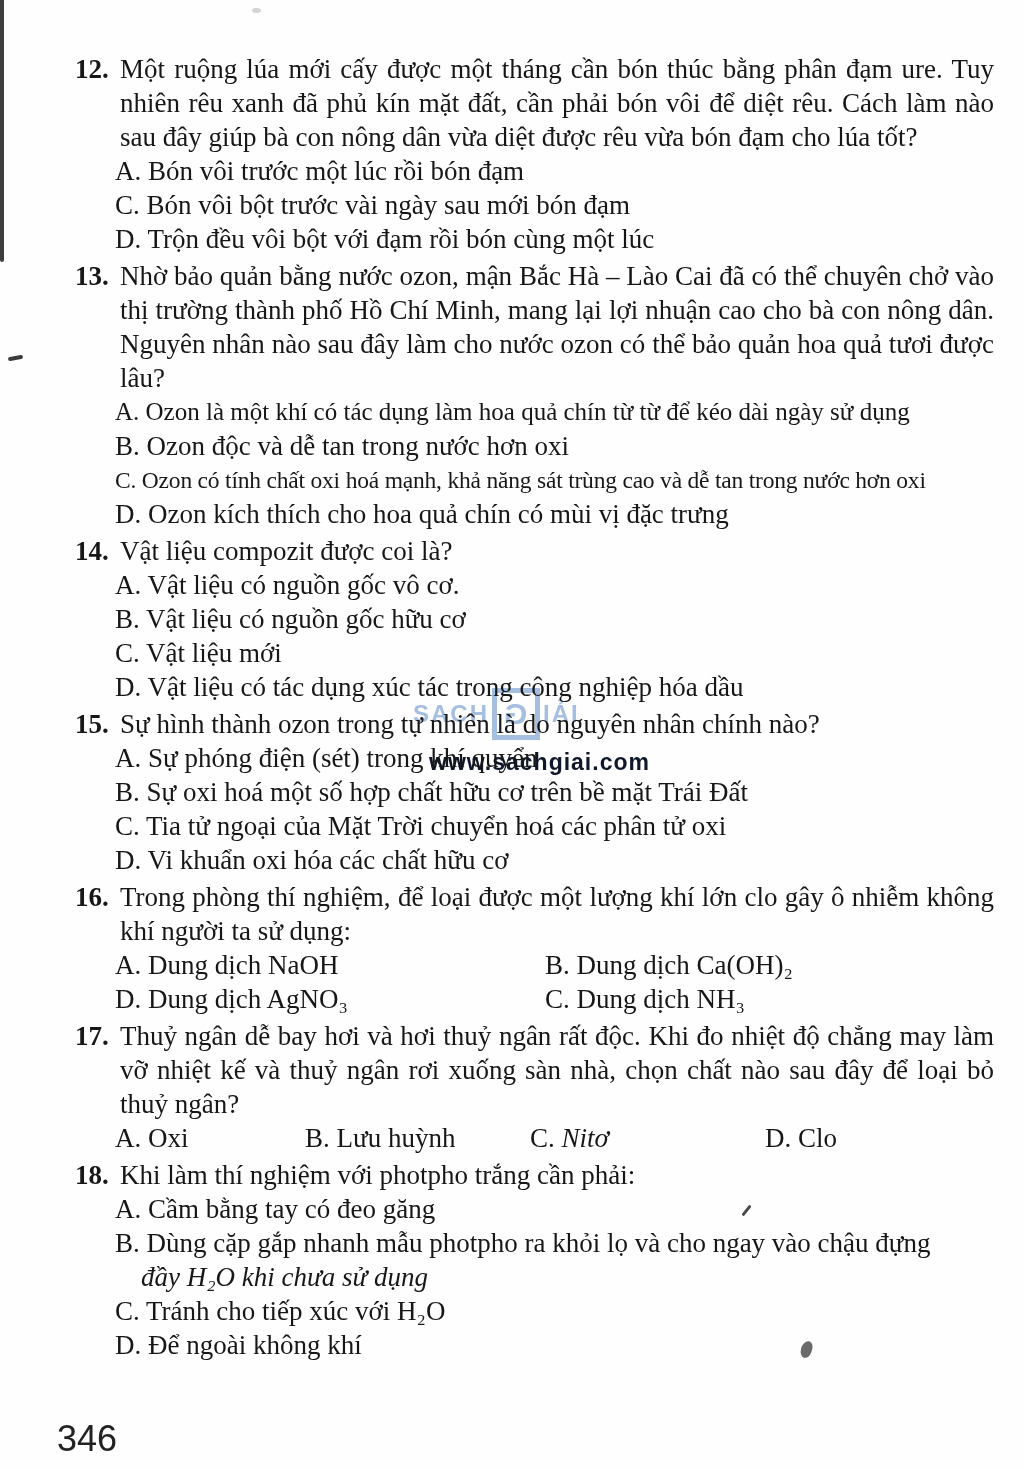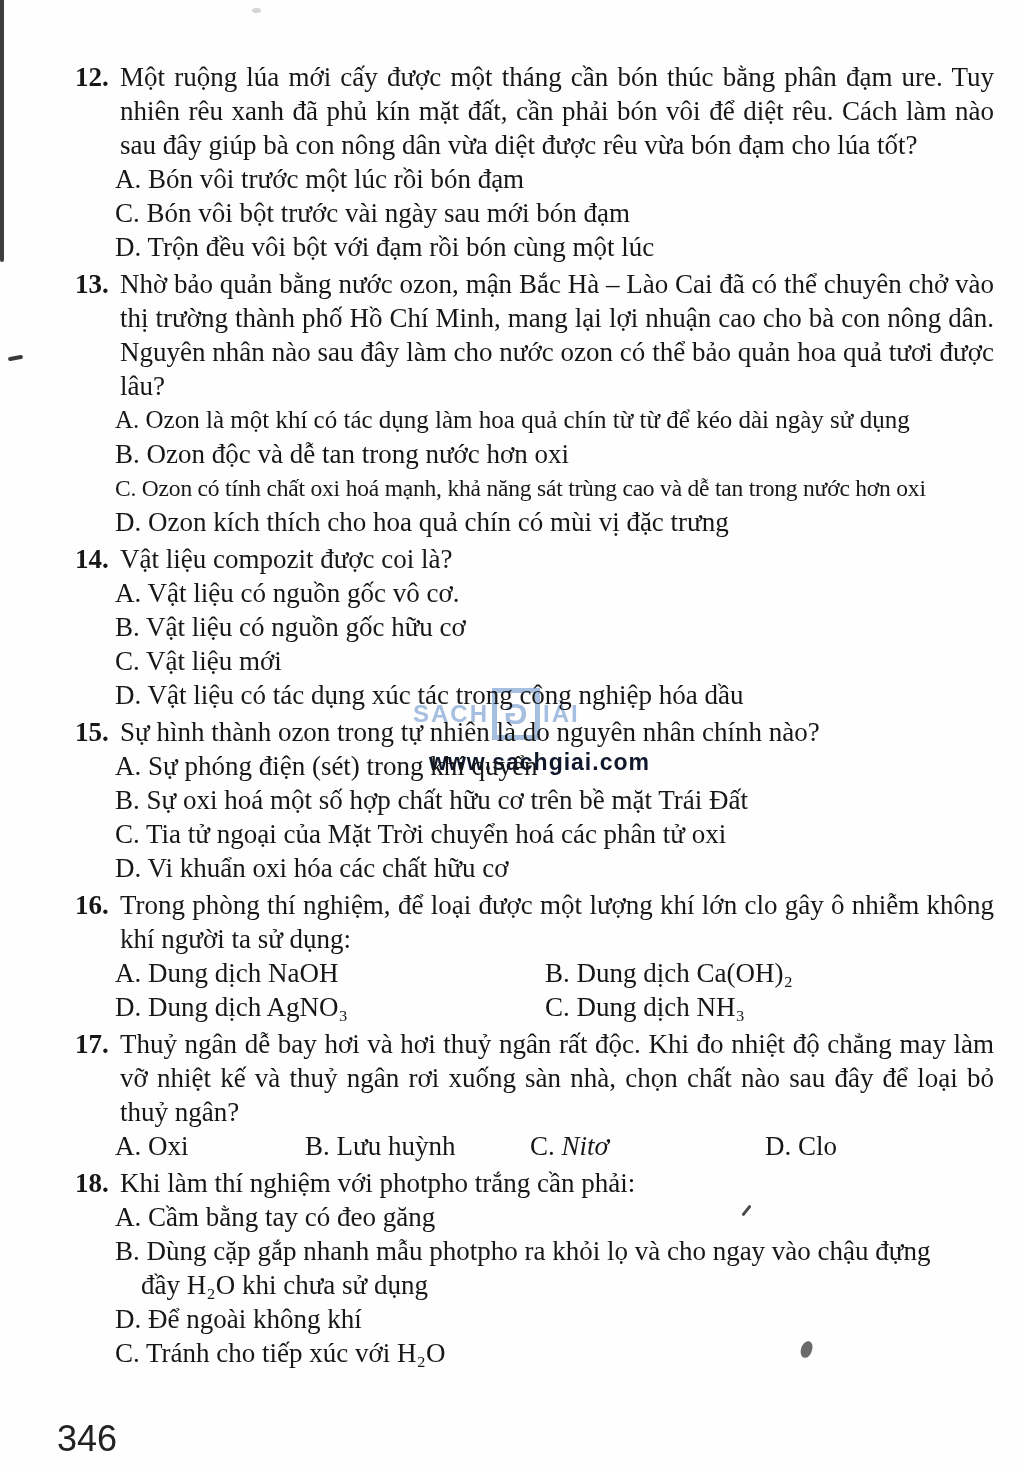--- a/index.html
+++ b/index.html
@@ -6,41 +6,41 @@
   body{
     width:1024px;height:1469px;
     background:#ffffff;
     font-family:"Liberation Serif","DejaVu Serif",serif;
     color:#171717;
     position:relative;
     overflow:hidden;
   }
   .page{position:absolute;inset:0;background:#fefefe;}
   .content{
-    position:absolute;left:0;top:60px;width:1024px;
+    position:absolute;left:0;top:52px;width:1024px;
     padding:0 30px 0 75px;box-sizing:border-box;
     z-index:2;
   }
   .q{font-size:27px;line-height:34px;margin:0 0 3px 0;}
   .q-head{display:flex;align-items:flex-start;}
   .q-num{flex:0 0 45px;font-weight:700;}
   .q-text{flex:1;margin:0;text-align:justify;}
   .opts{margin-left:40px;}
   .opt{line-height:34px;}
   .opt-label{}
   .fit-25{font-size:25px;white-space:nowrap;}
   .fit-23{font-size:23.5px;white-space:nowrap;letter-spacing:-0.2px;}
   .opts-grid{display:grid;grid-template-columns:430px auto;}
   .opts-row{display:flex;}
   .opts-row .opt:nth-child(1){width:190px;}
   .opts-row .opt:nth-child(2){width:225px;}
   .opts-row .opt:nth-child(3){width:235px;}
   .opts-row .opt:nth-child(4){flex:1;}
   .italic{font-style:italic;text-align:right;}
-  .opt-cont{padding-left:26px;}
+  .opt-cont{padding-left:26px;font-style:italic;}
   
   .wm{
     position:absolute;left:413px;top:688px;z-index:1;
     pointer-events:none;user-select:none;
     font-family:"Liberation Sans","DejaVu Sans",sans-serif;
     color:#a6bedf;
   }
   .wm-row{display:flex;align-items:center;}
   .wm-brand{font-size:24px;font-weight:700;letter-spacing:2px;}
   .wm-logo{
@@ -166,22 +166,22 @@
       <div class="q-head">
         <span class="q-num">18.</span>
         <p class="q-text">Khi làm thí nghiệm với photpho trắng cần phải:</p>
       </div>
       <div class="opts">
         <div class="opt"><span class="opt-label">A.</span> <span class="opt-text">Cầm bằng tay có đeo găng</span></div>
         <div class="opt">
           <div><span class="opt-label">B.</span> <span class="opt-text">Dùng cặp gắp nhanh mẫu photpho ra khỏi lọ và cho ngay vào chậu đựng</span></div>
           <div class="opt-cont">đầy H₂O khi chưa sử dụng</div>
         </div>
+        <div class="opt"><span class="opt-label">C.</span> <span class="opt-text">Tránh cho tiếp xúc với H₂O</span></div>
         <div class="opt"><span class="opt-label">D.</span> <span class="opt-text">Để ngoài không khí</span></div>
-        <div class="opt"><span class="opt-label">C.</span> <span class="opt-text">Tránh cho tiếp xúc với H₂O</span></div>
       </div>
     </section>
 
   </div>
 
   <div class="page-number">346</div>
 
   <div class="art art-leftbar"></div>
   <div class="art art-dash"></div>
   <div class="art art-smudge"></div>

